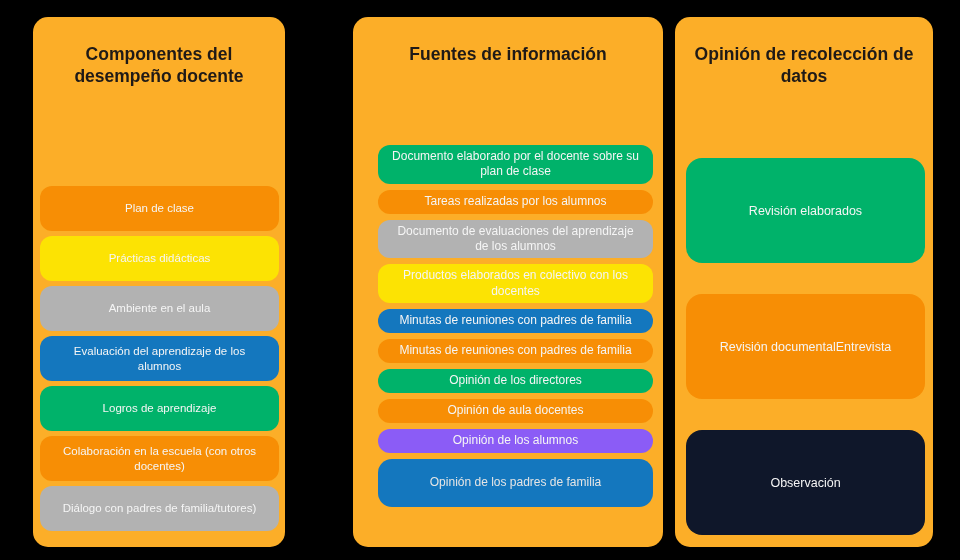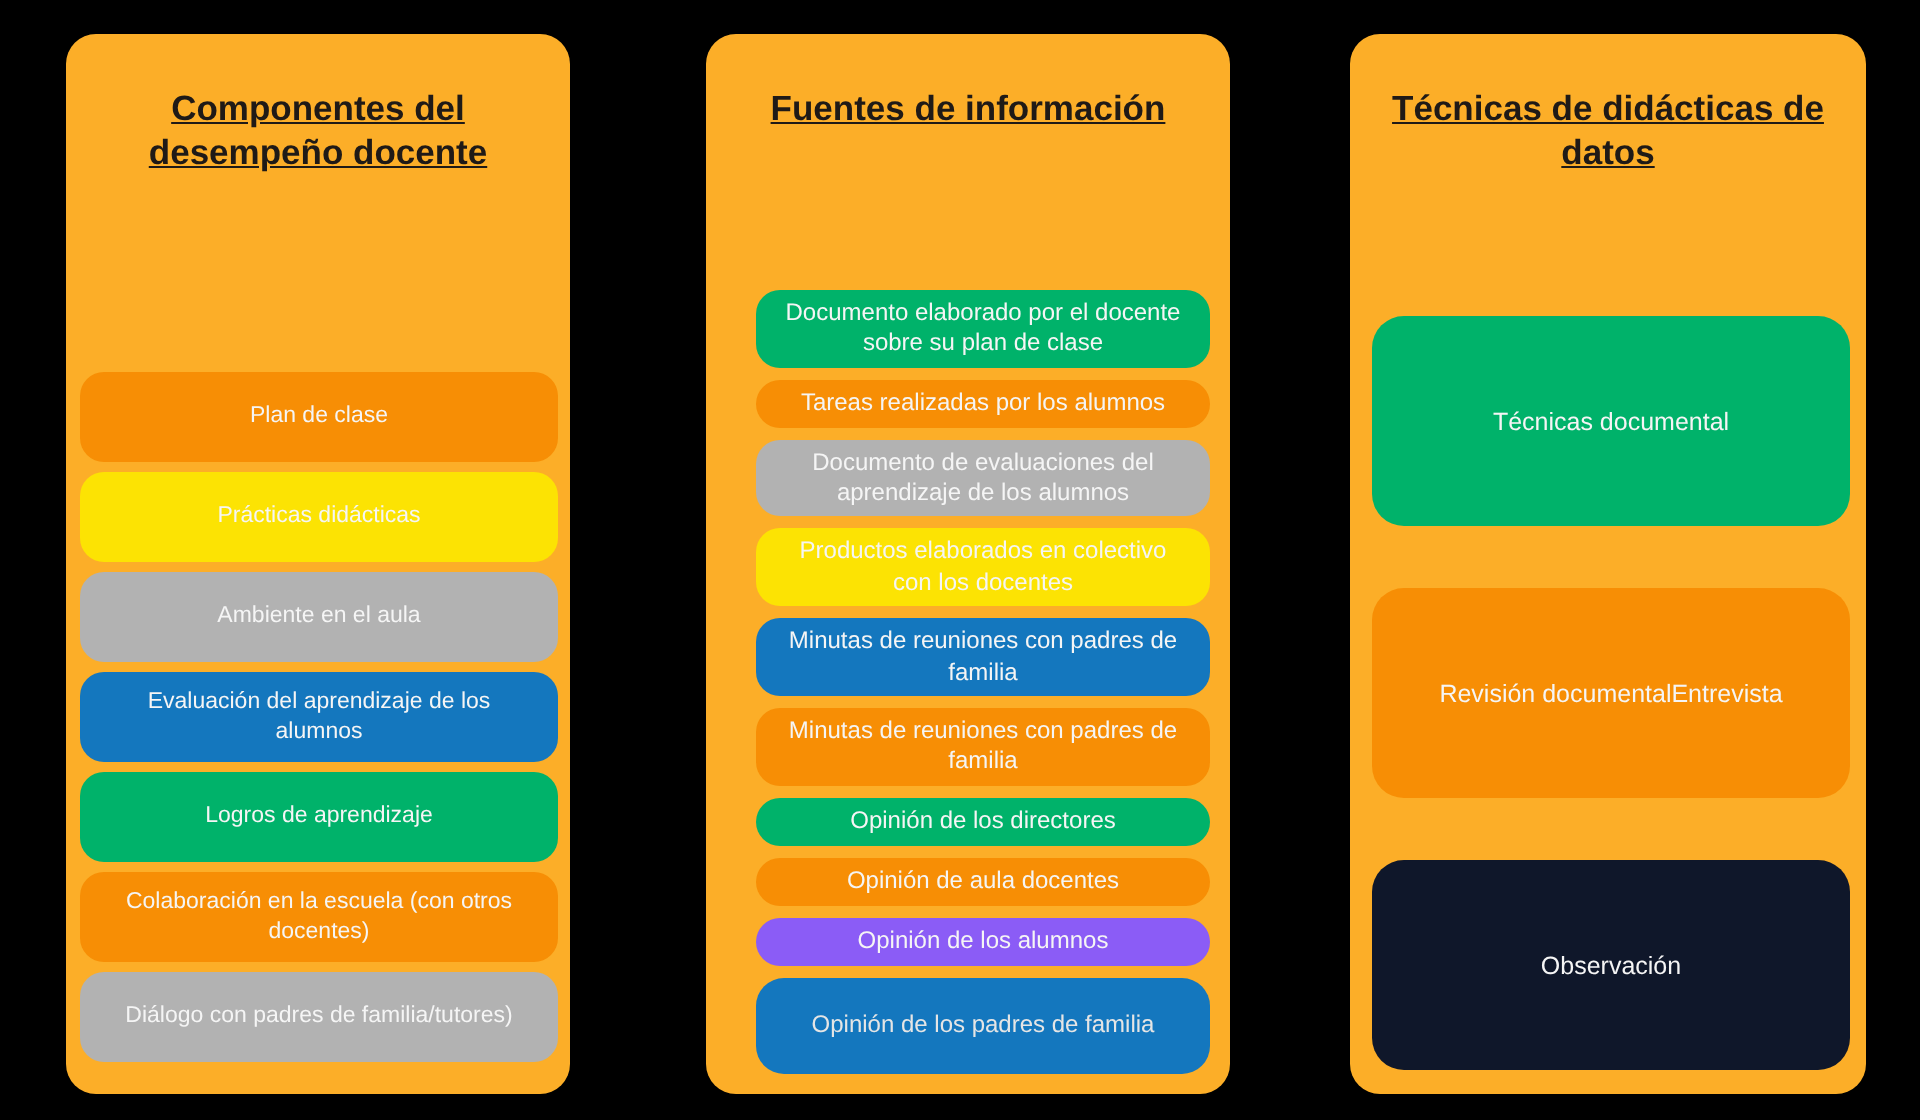--- a/index.html
+++ b/index.html
@@ -15,31 +15,30 @@
     background: #000000;
     overflow: hidden;
   }
   .col {
     position: absolute;
     top: 17px;
     height: 530px;
     border-radius: 15px;
   }
   .col-0 { left: 33px;  width: 252px; }
-  .col-1 { left: 353px; width: 262px; }
+  .col-1 { left: 353px; width: 310px; }
   .col-2 { left: 675px; width: 258px; }
   .col-title {
     margin: 0;
     padding: 27px 14px 0;
     text-align: center;
     font-size: 17.5px;
     font-weight: 600;
     line-height: 1.24;
     color: #1f1a17;
-    text-decoration: underline;
   }
   .items {
     position: absolute;
     display: flex;
     flex-direction: column;
   }
   .col-0 .items { top: 169px; left: 7px;  right: 6px;  gap: 5px; }
   .col-1 .items { top: 128px; left: 25px; right: 10px; gap: 6px; }
   .col-2 .items { top: 141px; left: 11px; right: 8px;  gap: 31px; }
   .item {
@@ -104,21 +103,21 @@
         <div class="item" style="background: rgb(20, 119, 190); color: rgb(245, 245, 245);">Minutas de reuniones con padres de familia</div>
         <div class="item" style="background: rgb(247, 142, 5); color: rgb(245, 245, 245);">Minutas de reuniones con padres de familia</div>
         <div class="item" style="background: rgb(0, 178, 106); color: rgb(245, 245, 245);">Opinión de los directores</div>
         <div class="item" style="background: rgb(247, 142, 5); color: rgb(245, 245, 245);">Opinión de aula docentes</div>
         <div class="item" style="background: #8b5cf6; color: rgb(245, 245, 245);">Opinión de los alumnos</div>
         <div class="item tall" style="background: rgb(20, 119, 190); color: #e5e5e5;">Opinión de los padres de familia</div>
       </div>
   </section>
 
   <section class="col col-2" style="background: rgb(252, 174, 40);">
-    <h2 class="col-title" style="color: rgb(31, 26, 23);">Técnicas de didácticas de datos</h2>
+    <h2 class="col-title" style="color: rgb(31, 26, 23);">Opinión de recolección de datos</h2>
     <div class="items">
-        <div class="item" style="background: rgb(0, 178, 106); color: rgb(245, 245, 245);">Técnicas documental</div>
+        <div class="item" style="background: rgb(0, 178, 106); color: rgb(245, 245, 245);">Revisión elaborados</div>
         <div class="item" style="background: rgb(247, 142, 5); color: rgb(245, 245, 245);">Revisión documentalEntrevista</div>
         <div class="item" style="background: #0f172a; color: rgb(245, 245, 245);">Observación</div>
       </div>
   </section>
 
 </div>
 
 </body></html>

